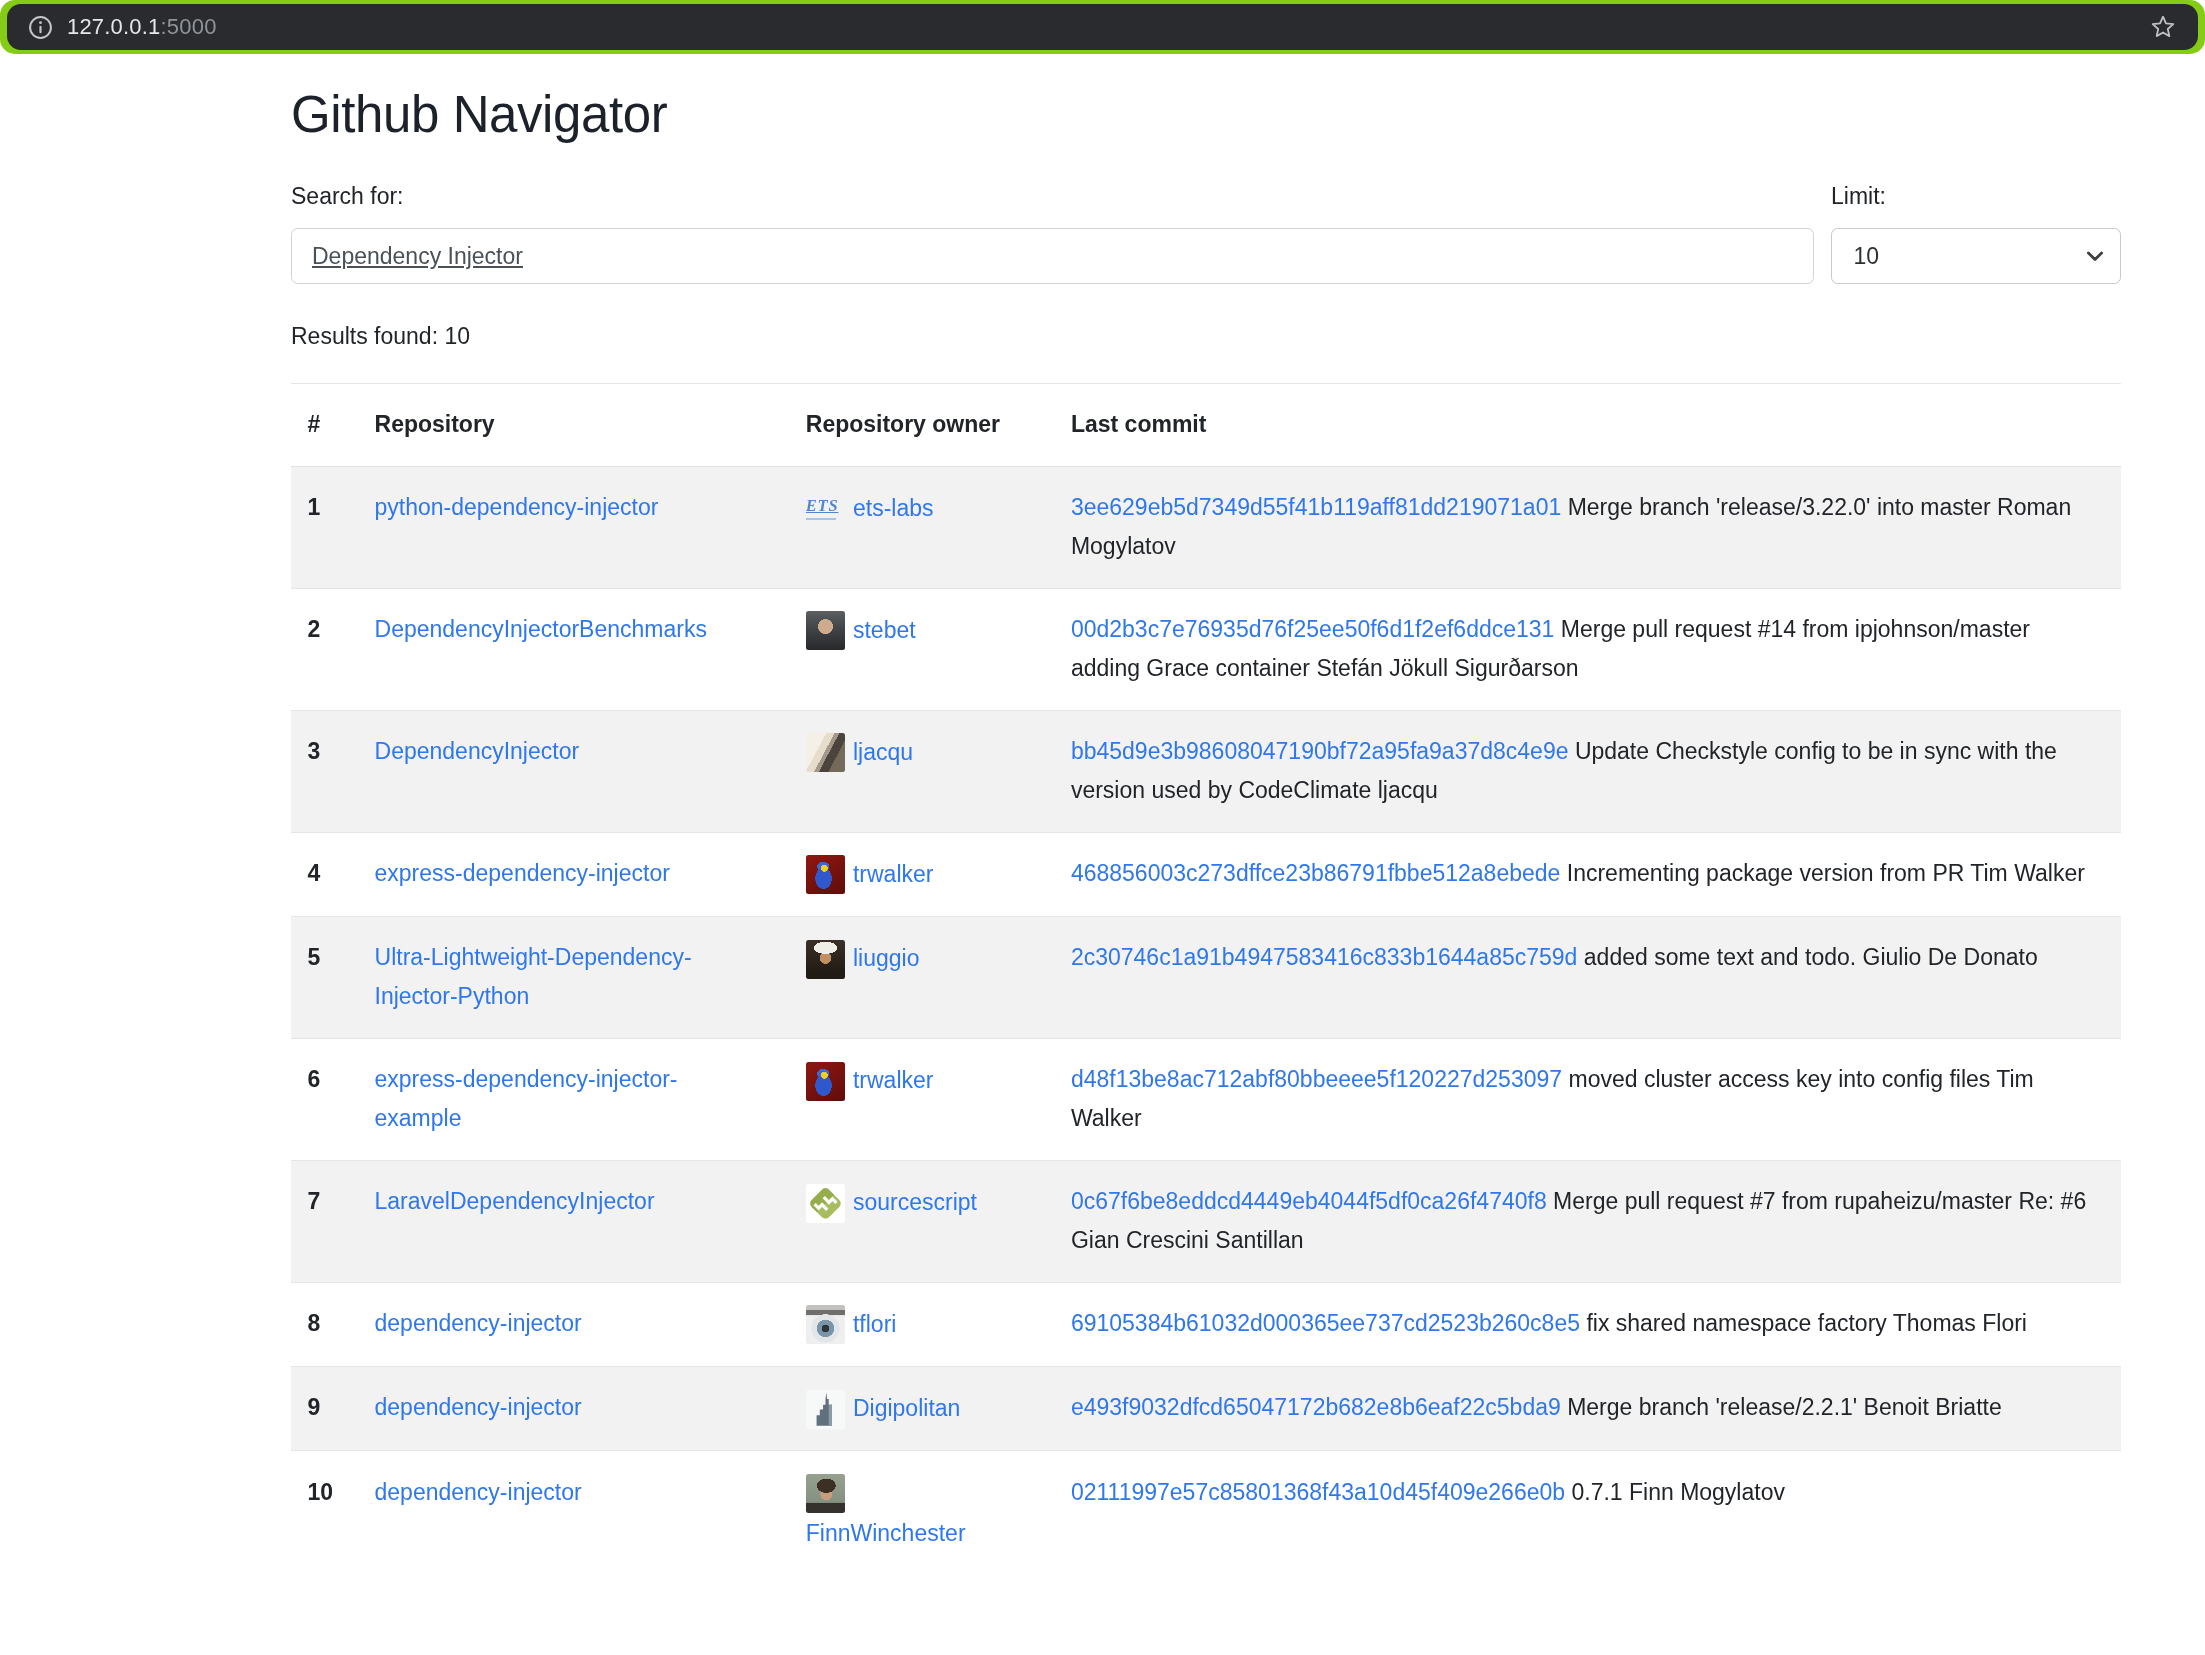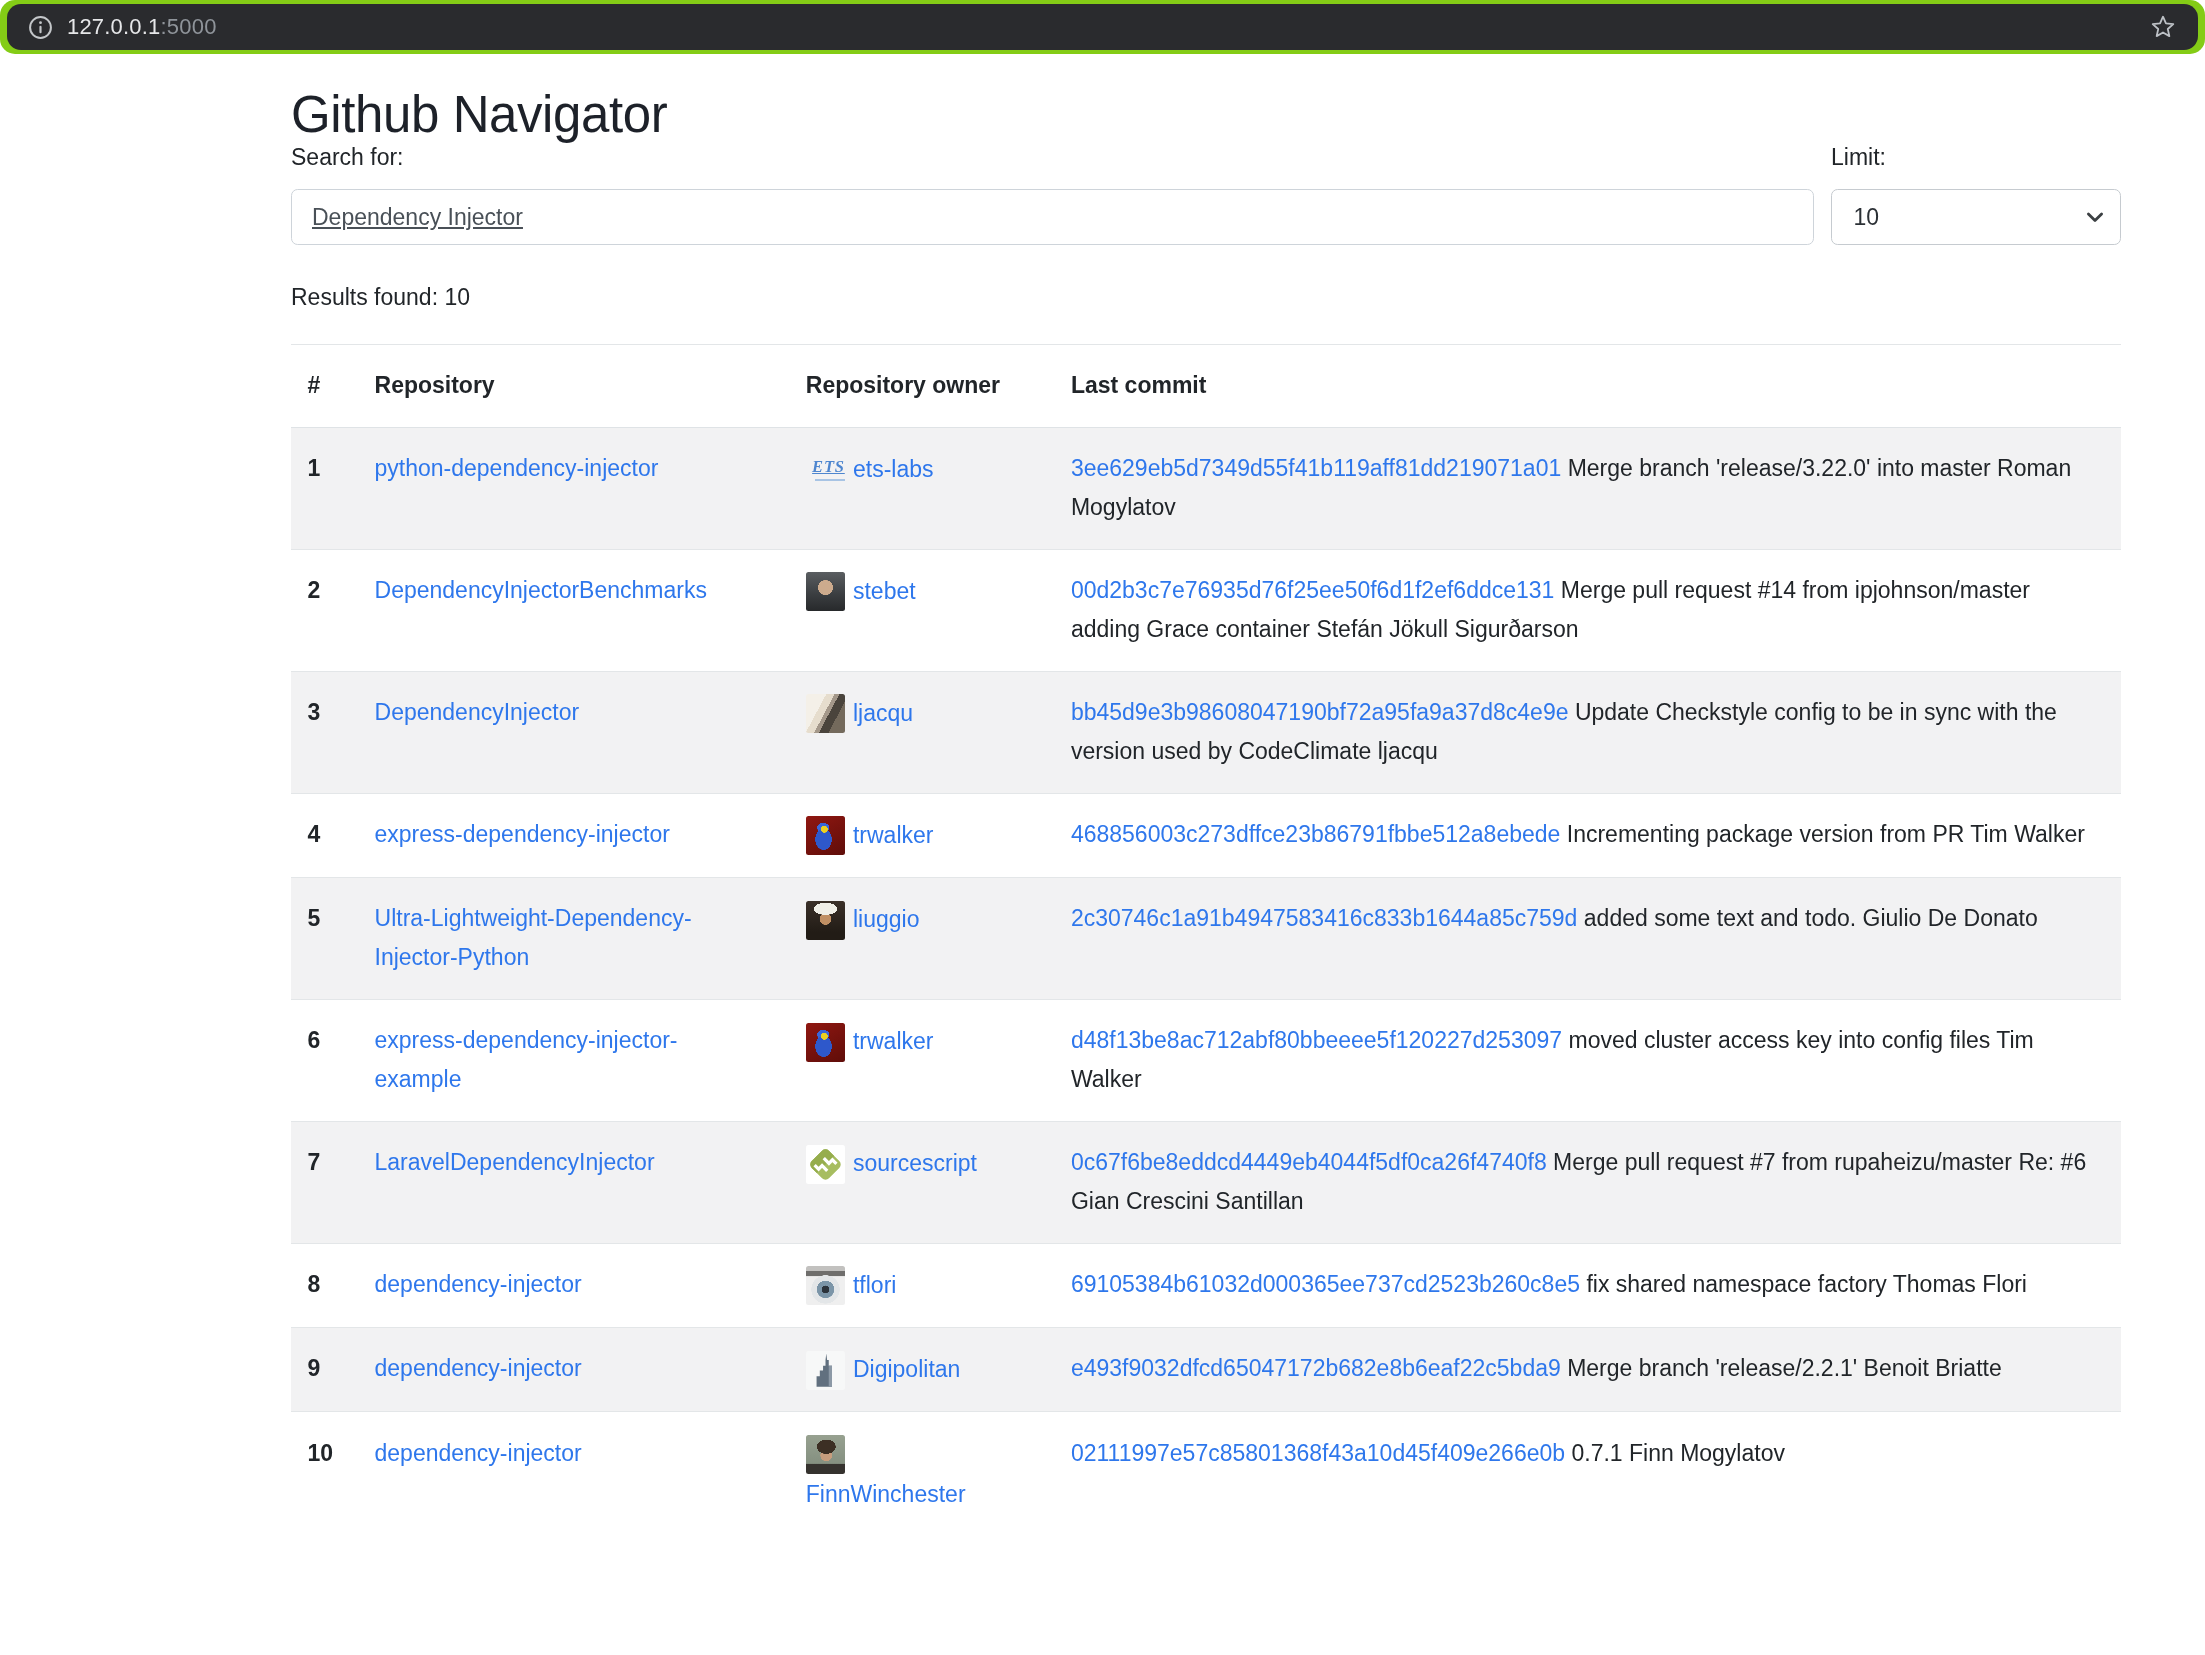--- a/index.html
+++ b/index.html
@@ -18,21 +18,21 @@
   }
   .url-info-icon { width: 25px; height: 25px; flex: 0 0 auto; }
   .url-text { margin-left: 14px; font-size: 22px; color: #e6e7e9; letter-spacing: 0.2px; }
   .url-port { color: #8f949a; }
   .star-icon { margin-left: auto; width: 28px; height: 28px; }
 
   
   .page { padding: 0 84px 0 291px; }
   h1.page-title { font-size: 51px; font-weight: 400; margin: 31px 0 0 0; color: #1d2129; letter-spacing: -0.4px; }
 
-  .form-row { display: flex; gap: 17px; }
+  .form-row { display: flex; gap: 17px; margin-top: 39px; }
   .field-col-search { flex: 1 1 auto; }
   .field-col-limit { flex: 0 0 290px; }
   .field-label { font-size: 23px; margin-bottom: 18px; color: #212529; }
   .search-input {
     width: 100%; height: 56px; border: 1.6px solid #ced4da; border-radius: 6.6px;
     padding: 0 20px; font-size: 23px; color: #495057;
     font-family: "Liberation Sans", sans-serif; outline: none; background: #fff; text-decoration: underline;
   }
   .select-wrap { position: relative; }
   .limit-select {
@@ -60,21 +60,21 @@
   td.c-repo { padding-right: 69px; }
   td.c-owner { padding-right: 58px; }
   a { color: #2e77ec; text-decoration: none; cursor: pointer; }
 
   
   .av {
     display: inline-block; width: 39px; height: 39px; border-radius: 2.5px;
     overflow: hidden; vertical-align: middle; margin-right: 8.2px; position: relative;
   }
   .owner-name { vertical-align: middle; }
-  .av-ets { display: inline-flex; flex-direction: column; align-items: flex-end; justify-content: center; background: transparent; }
+  .av-ets { display: inline-flex; flex-direction: column; align-items: flex-start; justify-content: center; background: transparent; }
   .ets-word {
     font-family: "Liberation Serif", serif; font-style: italic; font-weight: 700;
     font-size: 16.5px; color: #4e86cf; text-decoration: underline; letter-spacing: 0.8px; line-height: 1;
   }
   .ets-sub { width: 30px; height: 2.5px; background: #a8c4e4; margin-top: 3.3px; }
   .av-stebet { background:
     radial-gradient(circle at 50% 40%, #cdab8d 0 24%, rgba(0,0,0,0) 25%),
     linear-gradient(180deg, #5a5e61 0%, #3c3f42 55%, #27292b 100%); }
   .av-ljacqu { background:
     linear-gradient(118deg, #f4f0e8 0 34%, #e6ddcd 34% 48%, #a4988a 48% 56%, #4a443c 56% 72%, #746a5c 72%); }

